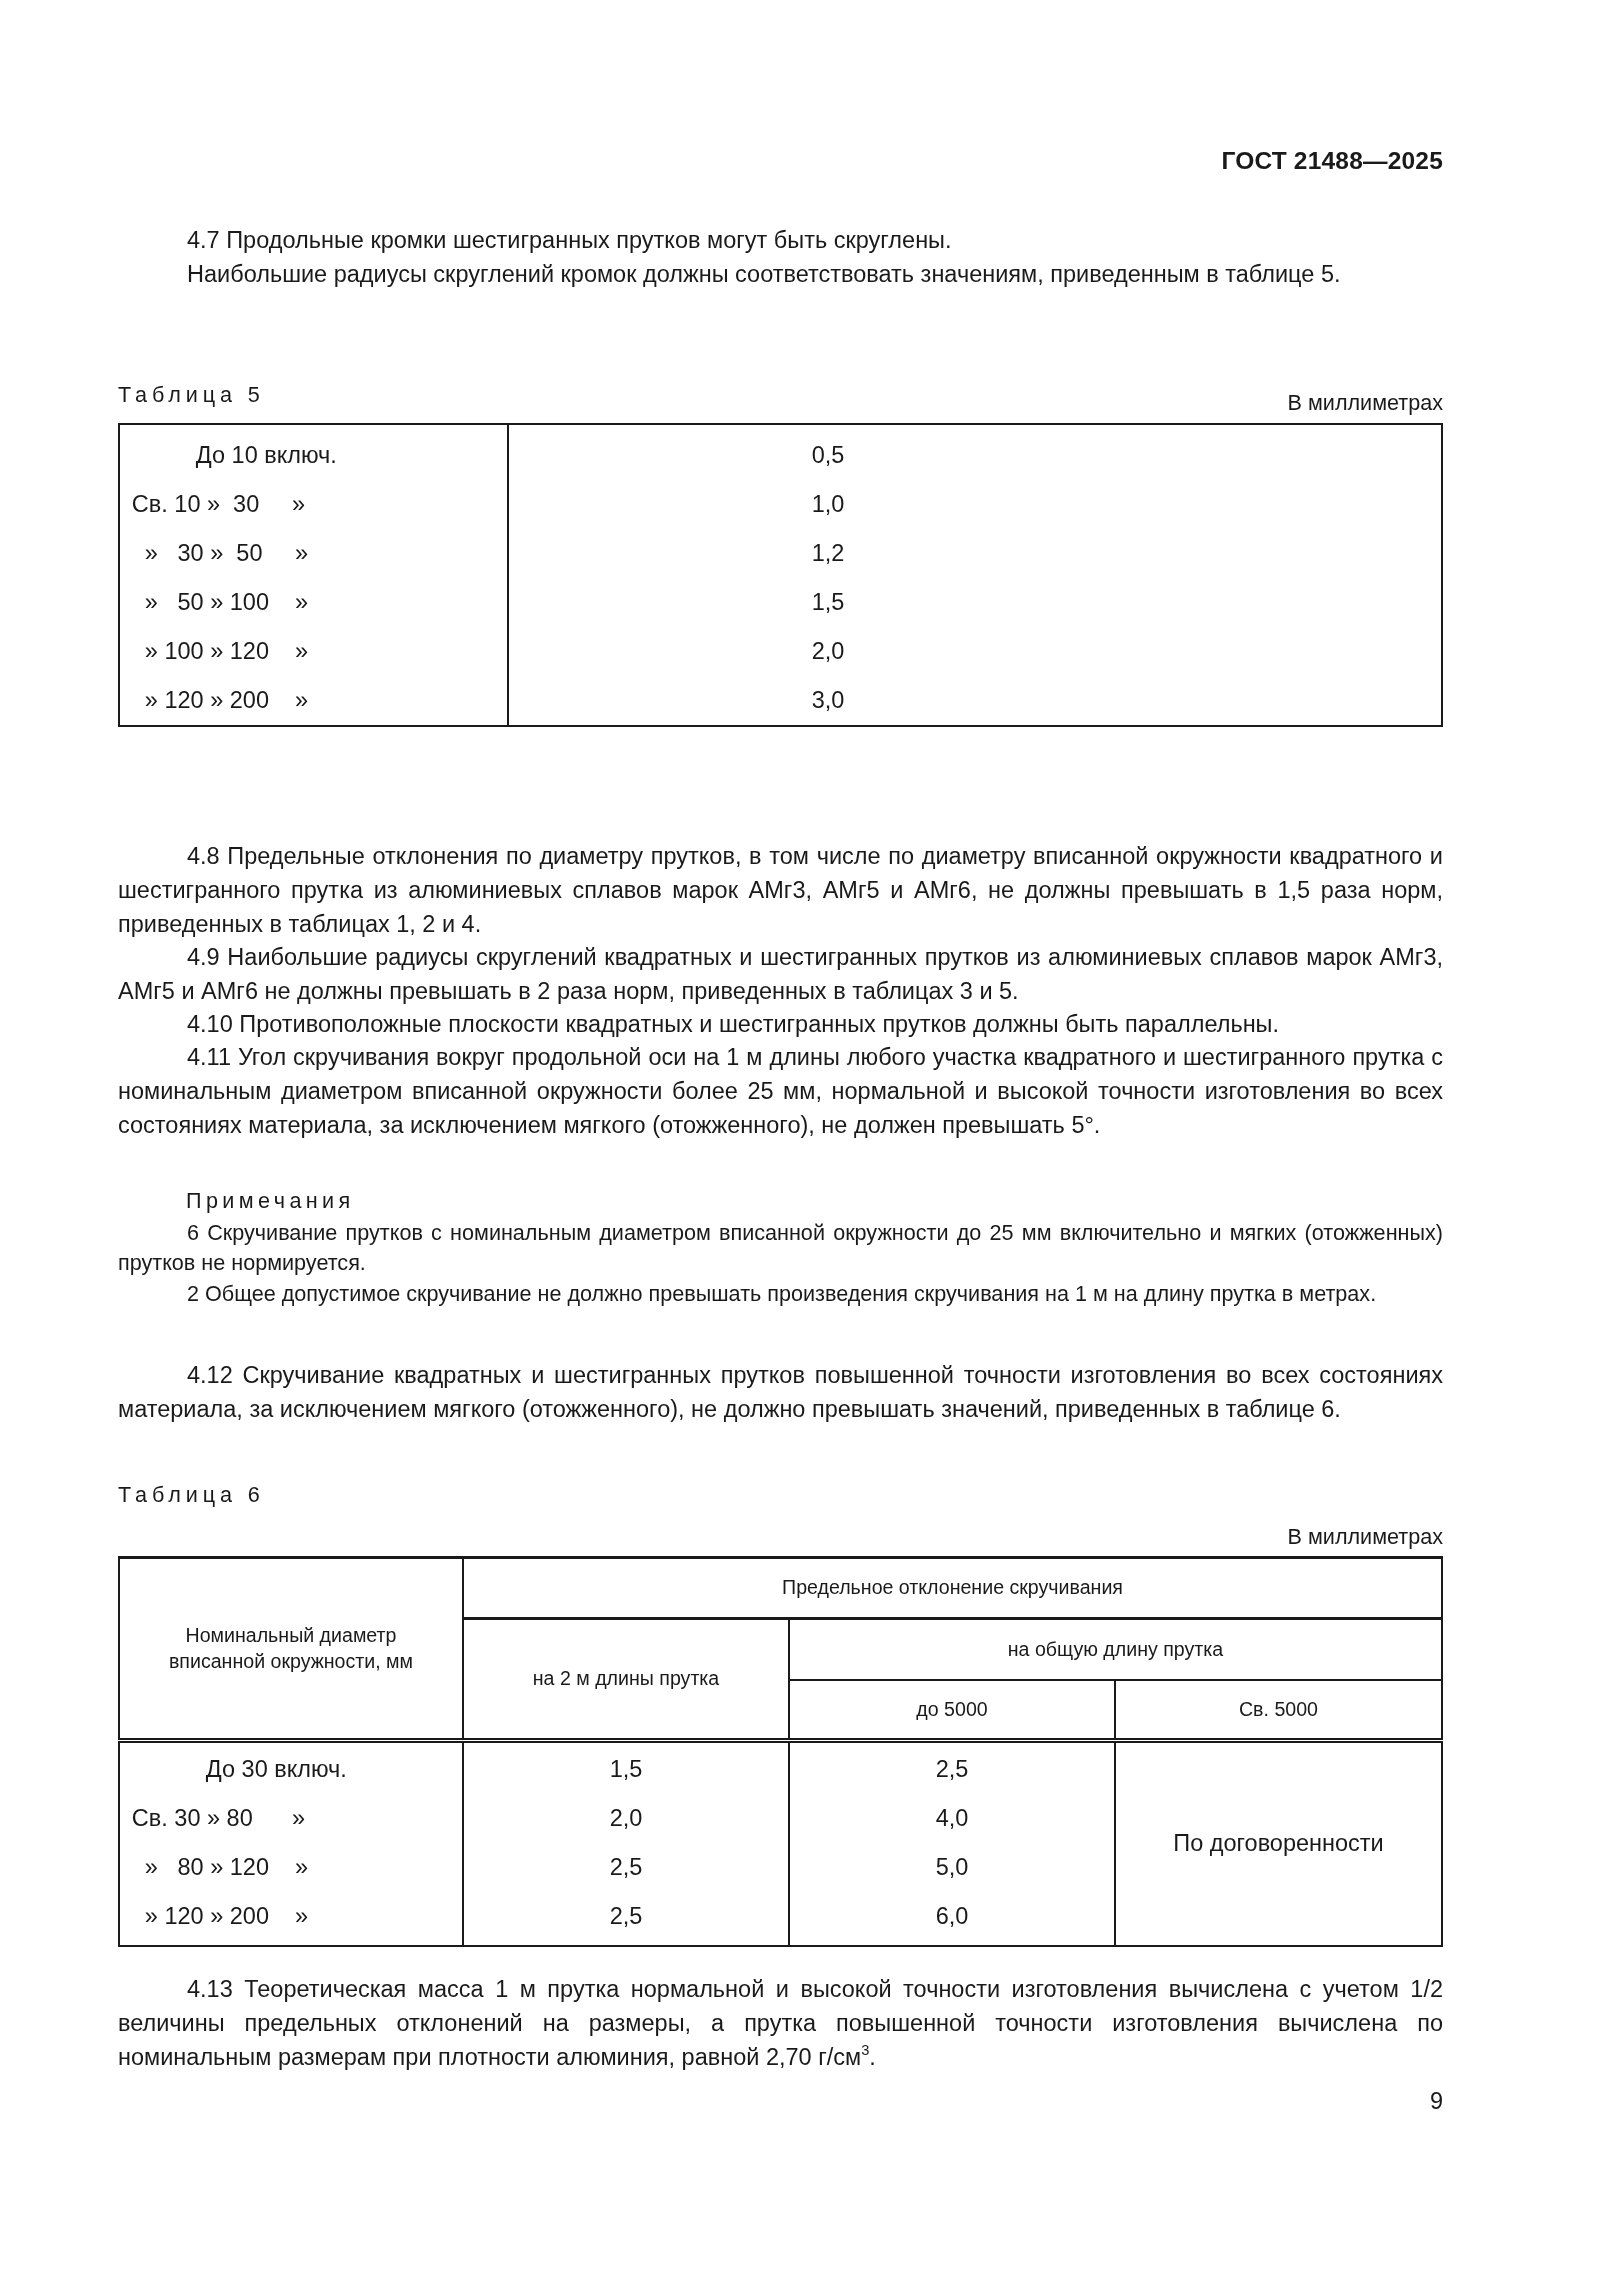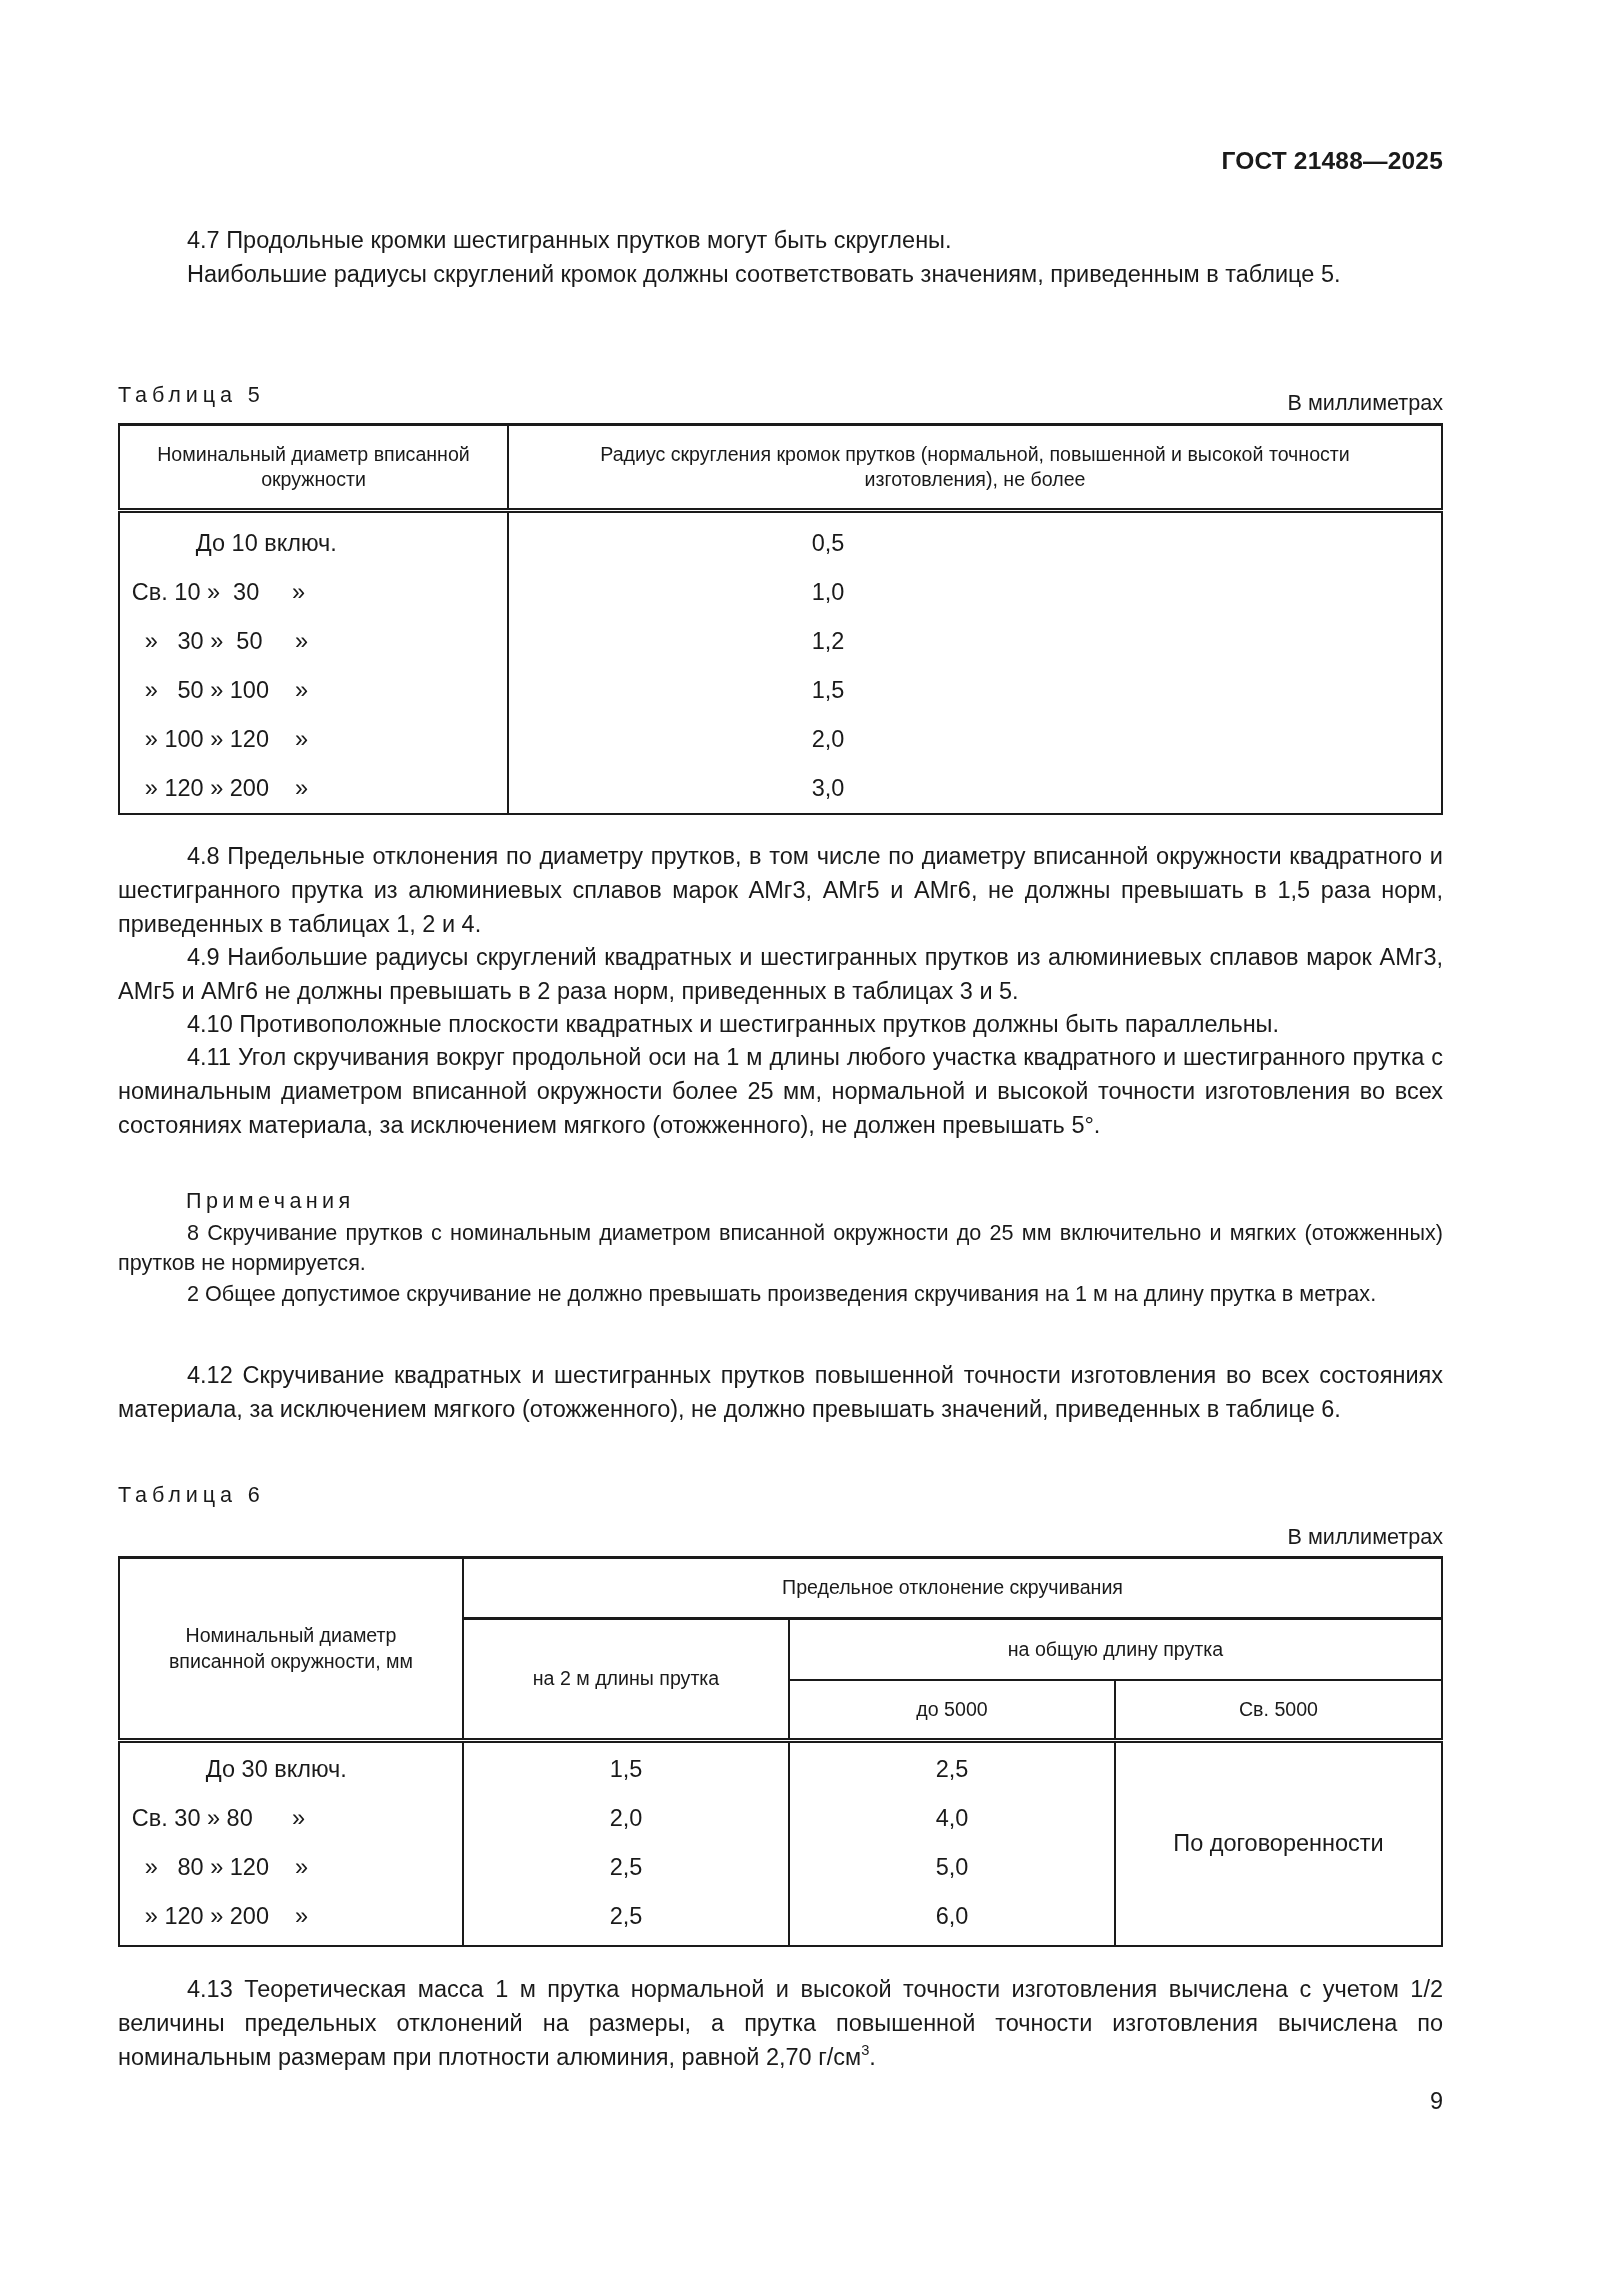--- a/index.html
+++ b/index.html
@@ -34,28 +34,20 @@
 
 <div class="caption" style="top:348px;margin-top:34px;">Таблица 5</div>
 <div class="units" style="top:390px;">В миллиметрах</div>
 
 <table class="t" style="top:423px;">
   <colgroup>
       <col style="width:389px">
       <col>
     </colgroup>
   <tbody>
-      <tr style="height:86px;">
-    <td class="hdr dbl-bottom thick-top">
-      <div style="padding:0 11.8px;">Номинальный диаметр вписанной окружности</div>
-    </td>
-    <td class="hdr dbl-bottom thick-top">
-      <div style="padding:0 39px;">Радиус скругления кромок прутков (нормальной, повышенной и высокой точности изготовления), не более</div>
-    </td>
-  </tr>
   <tr>
     <td class="body-cell" style="padding:5.9px 0 0 11.8px;">
       <div class="rowline" style="padding-left:64px;">До 10 включ.</div>
       <div class="rowline">Св. 10 »  30     »</div>
       <div class="rowline">  »   30 »  50     »</div>
       <div class="rowline">  »   50 » 100    »</div>
       <div class="rowline">  » 100 » 120    »</div>
       <div class="rowline">  » 120 » 200    »</div>
     </td>
     <td class="body-cell center" style="padding-top:5.9px; padding-right:294px;">
@@ -69,21 +61,21 @@
   </tr>
 </tbody>
   </table>
 
 <div class="para p-indent" style="top:839px;">4.8  Предельные отклонения по диаметру прутков, в том числе по диаметру вписанной окружности квадратного и шестигранного прутка из алюминиевых сплавов марок АМг3, АМг5 и АМг6, не должны превышать в 1,5 раза норм, приведенных в таблицах 1, 2 и 4.</div>
 <div class="para p-indent" style="top:940px;">4.9  Наибольшие радиусы скруглений квадратных и шестигранных прутков из алюминиевых сплавов марок АМг3, АМг5 и АМг6 не должны превышать в 2 раза норм, приведенных в таблицах 3 и 5.</div>
 <div class="para p-indent" style="top:1007px;">4.10  Противоположные плоскости квадратных и шестигранных прутков должны быть параллельны.</div>
 <div class="para p-indent" style="top:1040px;">4.11  Угол скручивания вокруг продольной оси на 1 м длины любого участка квадратного и шестигранного прутка с номинальным диаметром вписанной окружности более 25 мм, нормальной и высокой точности изготовления во всех состояниях материала, за исключением мягкого (отожженного), не должен превышать 5°.</div>
 
 <div class="note-title" style="top:1188px;">Примечания</div>
-<div class="note" style="top:1218px;">8  Скручивание прутков с номинальным диаметром вписанной окружности до 25 мм включительно и мягких (отожженных) прутков не нормируется.</div>
+<div class="note" style="top:1218px;">6  Скручивание прутков с номинальным диаметром вписанной окружности до 25 мм включительно и мягких (отожженных) прутков не нормируется.</div>
 <div class="note" style="top:1279px;">2  Общее допустимое скручивание не должно превышать произведения скручивания на 1 м на длину прутка в метрах.</div>
 
 <div class="para p-indent" style="top:1358px;">4.12  Скручивание квадратных и шестигранных прутков повышенной точности изготовления во всех состояниях материала, за исключением мягкого (отожженного), не должно превышать значений, приведенных в таблице 6.</div>
 
 <div class="caption" style="top:1482px;">Таблица 6</div>
 <div class="units" style="top:1524px;">В миллиметрах</div>
 
 <table class="t" style="top:1556px;">
   <colgroup>
     <col style="width:344px">

